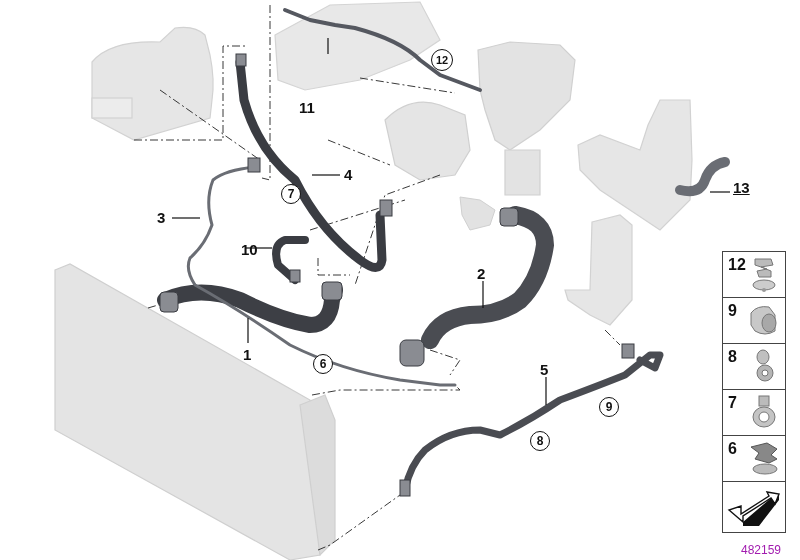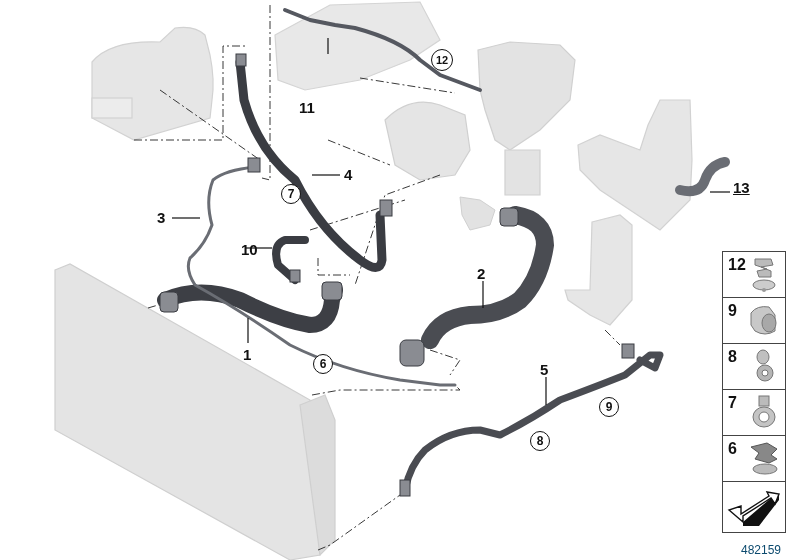--- a/index.html
+++ b/index.html
@@ -5,21 +5,21 @@
   html,body{margin:0;padding:0;background:#ffffff;}
   body{width:800px;height:560px;position:relative;overflow:hidden;font-family:"Liberation Sans",sans-serif;}
   #diagram{position:absolute;left:0;top:0;width:800px;height:560px;}
   .callout{position:absolute;font-weight:bold;font-size:15px;color:#111;line-height:1;}
   .circled{position:absolute;width:20px;height:20px;border:1.6px solid #111;border-radius:50%;font-weight:bold;font-size:12px;color:#111;display:flex;align-items:center;justify-content:center;background:#fff;box-sizing:border-box;}
   .legend{position:absolute;left:722px;top:251px;width:64px;}
   .legend-box{position:relative;width:64px;height:46px;border:1px solid #444;border-bottom:none;box-sizing:border-box;background:#fff;}
   .legend-box:last-child{border-bottom:1px solid #444;}
   .legend-num{position:absolute;left:5px;top:4px;font-weight:bold;font-size:16px;color:#111;}
   .legend-icon{position:absolute;right:4px;top:3px;width:34px;height:38px;}
-  .ref-number{position:absolute;left:741px;top:543px;font-size:12px;color:#0c4a6e;}
+  .ref-number{position:absolute;left:741px;top:543px;font-size:12px;color:#a21caf;}
 </style>
 </head>
 <body>
 
 <svg id="diagram" viewBox="0 0 800 560" xmlns="http://www.w3.org/2000/svg">
 
   <g fill="#e6e6e6" stroke="#d2d2d2" stroke-width="1.2">
     <path d="M92 62 Q110 40 160 42 L175 28 Q195 25 205 35 L210 55 Q215 80 212 100 L210 118 L134 140 L92 118 Z"></path>
     <rect x="92" y="98" width="40" height="20" fill="#ececec"></rect>
   </g>

